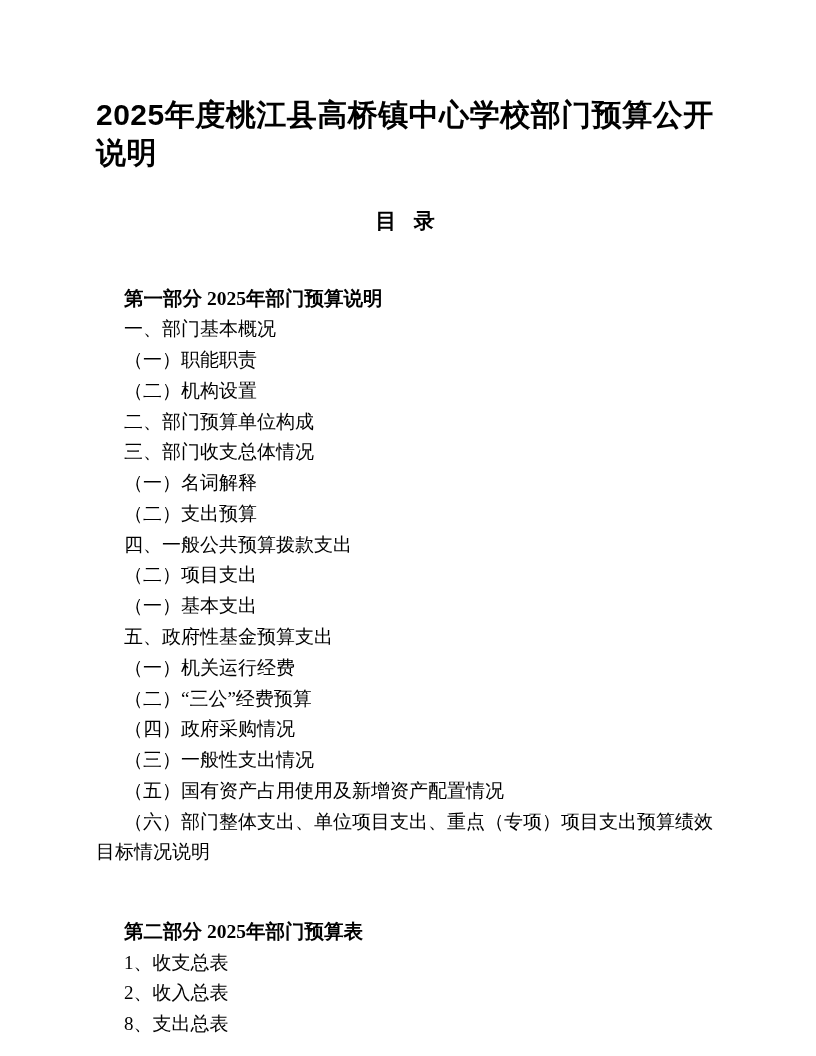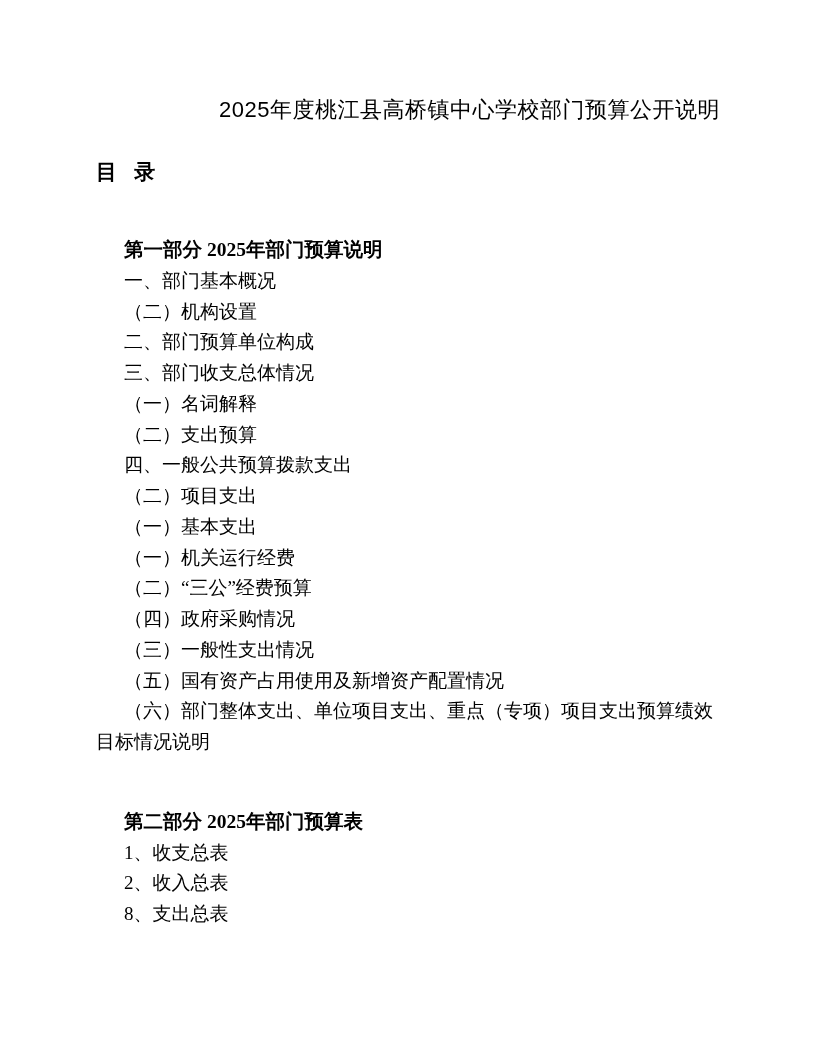--- a/index.html
+++ b/index.html
@@ -16,32 +16,32 @@
     overflow: hidden;
   }
   .page {
     box-sizing: border-box;
     width: 816px;
     height: 1056px;
     padding: 72px 96px 72px 96px;
   }
   .doc-title {
     font-family: "Liberation Sans", "DejaVu Sans", sans-serif;
-    font-size: 22px;
-    font-weight: normal;
+    font-size: 30px;
+    font-weight: bold;
     line-height: 1.28;
-    text-align: right;
+    text-align: left;
     margin: 24px 0 0 0;
     letter-spacing: 0.5px;
   }
   .toc-heading {
     font-family: "Liberation Serif", "DejaVu Serif", serif;
     font-size: 21px;
     font-weight: bold;
-    text-align: left;
+    text-align: center;
     margin: 34px 0 6px 0;
     letter-spacing: 6px;
   }
   .toc {
     font-size: 19px;
     line-height: 1.62;
   }
   .toc-line {
     white-space: pre-wrap;
     word-break: break-all;
@@ -64,28 +64,30 @@
 
 <div class="page">
 
   <h1 class="doc-title">2025年度桃江县高桥镇中心学校部门预算公开说明</h1>
 
   <div class="toc-heading">目 录</div>
 
   <div class="toc">
     <div class="toc-line lvl-part">第一部分 2025年部门预算说明</div>
     <div class="toc-line lvl-1">一、部门基本概况</div>
+    <div class="toc-line lvl-2">（一）职能职责</div>
     <div class="toc-line lvl-2">（二）机构设置</div>
     <div class="toc-line lvl-1">二、部门预算单位构成</div>
     <div class="toc-line lvl-1">三、部门收支总体情况</div>
     <div class="toc-line lvl-2">（一）名词解释</div>
     <div class="toc-line lvl-2">（二）支出预算</div>
     <div class="toc-line lvl-1">四、一般公共预算拨款支出</div>
     <div class="toc-line lvl-2">（二）项目支出</div>
     <div class="toc-line lvl-2">（一）基本支出</div>
+    <div class="toc-line lvl-1">五、政府性基金预算支出</div>
     <div class="toc-line lvl-2">（一）机关运行经费</div>
     <div class="toc-line lvl-2">（二）“三公”经费预算</div>
     <div class="toc-line lvl-2">（四）政府采购情况</div>
     <div class="toc-line lvl-2">（三）一般性支出情况</div>
     <div class="toc-line lvl-2">（五）国有资产占用使用及新增资产配置情况</div>
     <div class="toc-line lvl-2">（六）部门整体支出、单位项目支出、重点（专项）项目支出预算绩效目标情况说明</div>
     <div class="toc-line lvl-part">第二部分 2025年部门预算表</div>
     <div class="toc-line lvl-1">1、收支总表</div>
     <div class="toc-line lvl-1">2、收入总表</div>
     <div class="toc-line lvl-1">8、支出总表</div>

